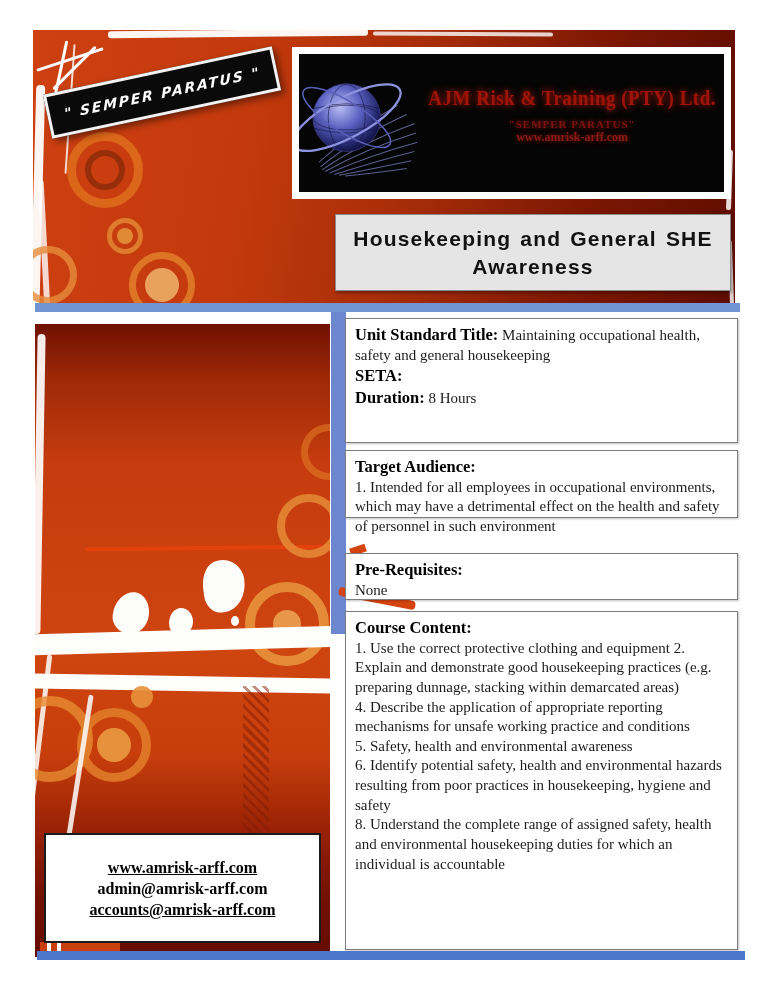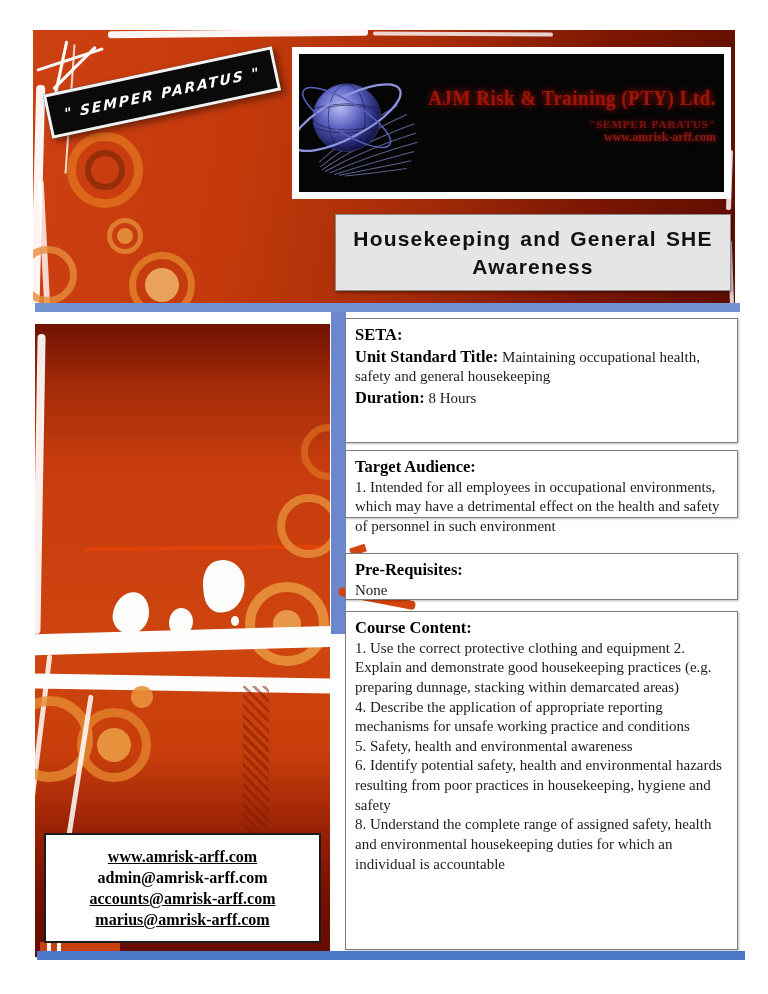--- a/index.html
+++ b/index.html
@@ -37,21 +37,21 @@
     color:#ffffff; font-family:"DejaVu Sans", sans-serif; font-style:italic; font-weight:bold;
     font-size:14px; letter-spacing:2px; transform:skewX(-10deg); white-space:nowrap;
   }
 
   
   .logo-frame {
     position:absolute; left:292px; top:47px; width:439px; height:152px;
     background:#ffffff; padding:7px; z-index:3;
   }
   .logo-panel { width:100%; height:100%; background:#050505; display:flex; align-items:center; overflow:hidden; }
-  .logo-text { flex:1; text-align:right; padding-right:8px; margin-top:-14px; }
+  .logo-text { flex:1; text-align:center; padding-right:8px; margin-top:-14px; }
   .company-name {
     font-family:"Liberation Serif", serif; font-weight:bold; font-size:19px; white-space:nowrap;
     color:#9e1408; text-shadow:0 0 7px rgba(230,30,10,.85), 0 0 1px #3a0000;
     transform:scaleY(1.15); letter-spacing:.5px;
   }
   .company-motto {
     margin-top:9px; font-family:"Liberation Serif", serif; font-weight:bold; font-size:11px;
     color:#7e1210; text-shadow:0 0 5px rgba(200,30,20,.7); letter-spacing:1px;
   }
   .company-website {
@@ -237,22 +237,22 @@
     <div class="lc-bottom-accent"></div>
     <div class="tick" style="left:12px;"></div>
     <div class="tick" style="left:22px;"></div>
   </div>
 
   <div class="splash1"></div>
   <div class="splash2"></div>
   <div class="splash3"></div>
 
   <div class="ibox box-unit">
+    <p><b>Unit Standard Title:</b><span> Maintaining occupational health, safety and general housekeeping</span></p>
     <p><b>SETA:</b></p>
-    <p><b>Unit Standard Title:</b><span> Maintaining occupational health, safety and general housekeeping</span></p>
     <p><b>Duration:</b><span> 8 Hours</span></p>
   </div>
 
   <div class="ibox box-target">
     <p><b>Target Audience:</b></p>
     <p>1.  Intended for all employees in occupational environments, which may have a detrimental effect on the health and safety of personnel in such environment</p>
   </div>
 
   <div class="ibox box-prereq">
     <p><b>Pre-Requisites:</b></p>
@@ -265,18 +265,17 @@
     <p class="item">4.  Describe the application of appropriate reporting mechanisms for unsafe working practice and conditions</p>
     <p class="item">5.  Safety, health and environmental awareness</p>
     <p class="item">6.  Identify potential safety, health and environmental hazards resulting from poor practices in housekeeping, hygiene and safety</p>
     <p class="item">8.  Understand the complete range of assigned safety, health and environmental housekeeping duties for which an individual is accountable</p>
   </div>
 
   <div class="contact-box">
     <div class="u">www.amrisk-arff.com</div>
     <div>admin@amrisk-arff.com</div>
     <div class="u">accounts@amrisk-arff.com</div>
-    <div class="u">marius@amrisk-arff.com</div>
   </div>
 
   <div class="hline-bottom"></div>
 
 </div>
 
 </body></html>

